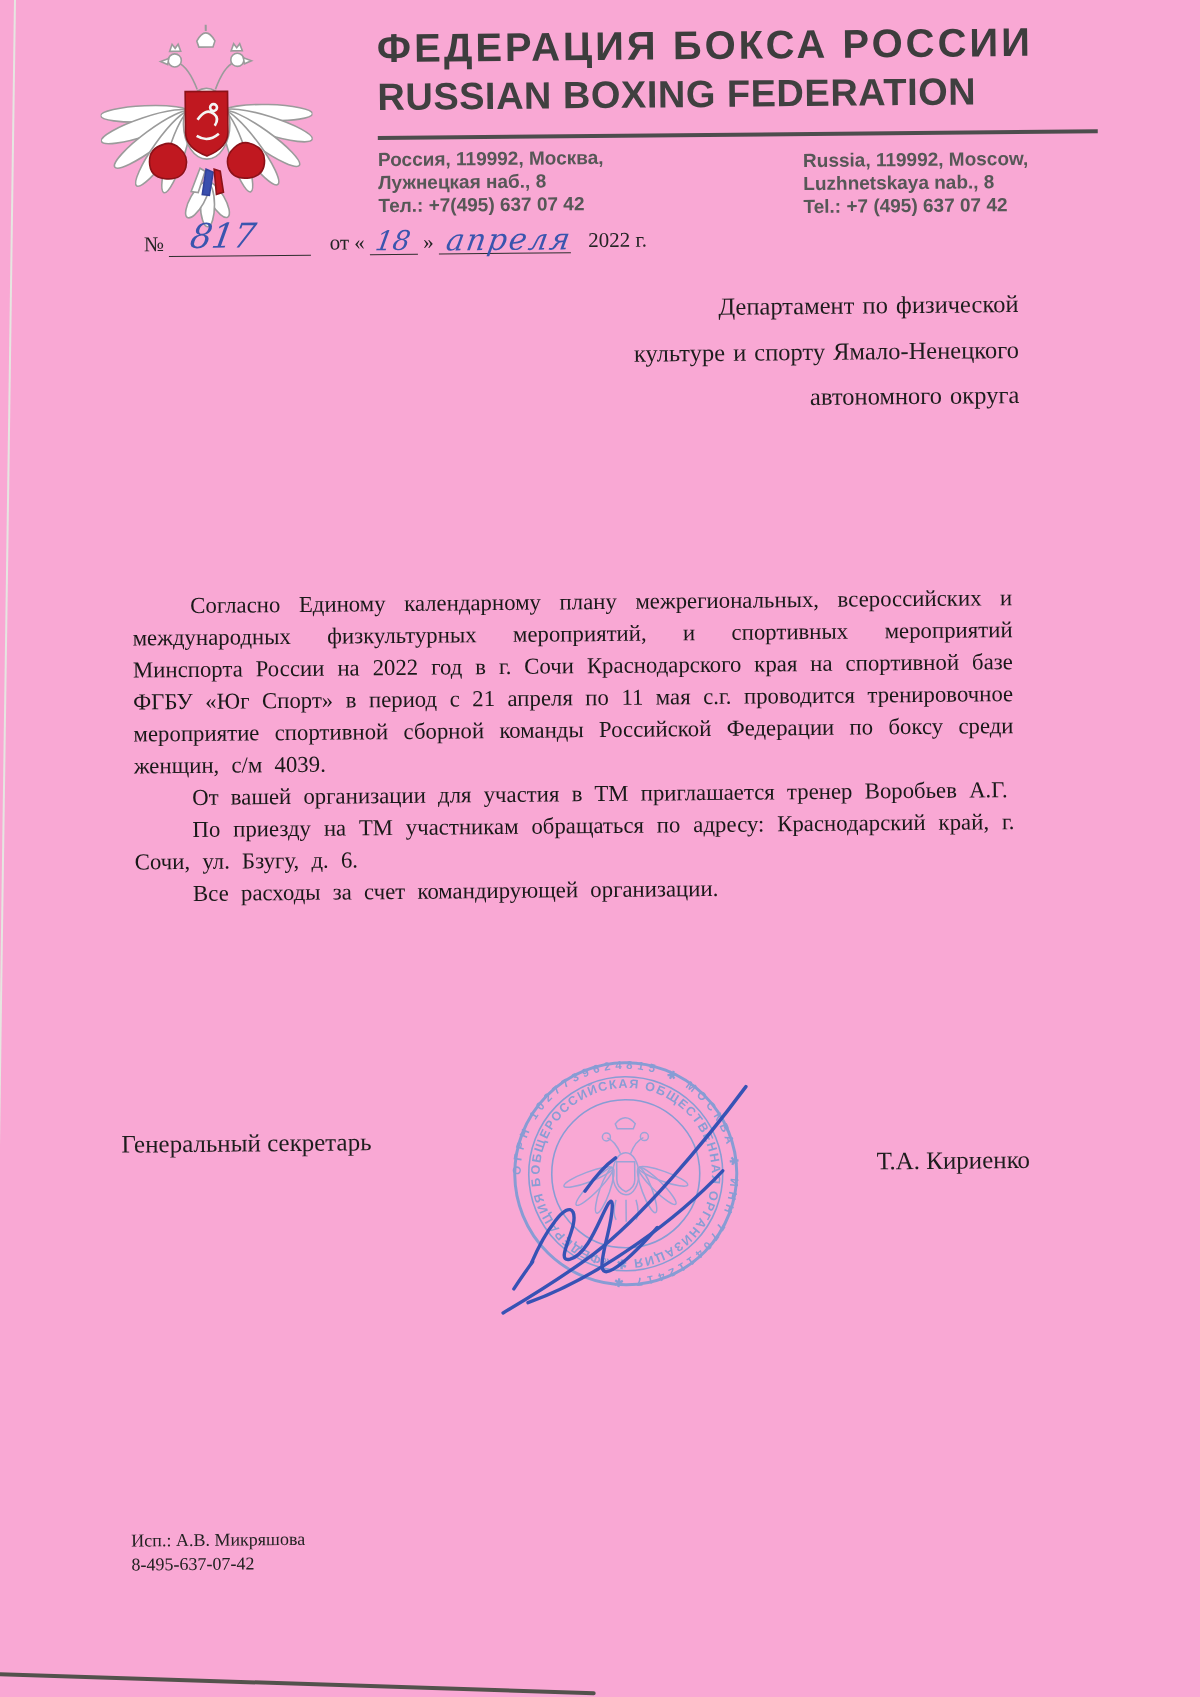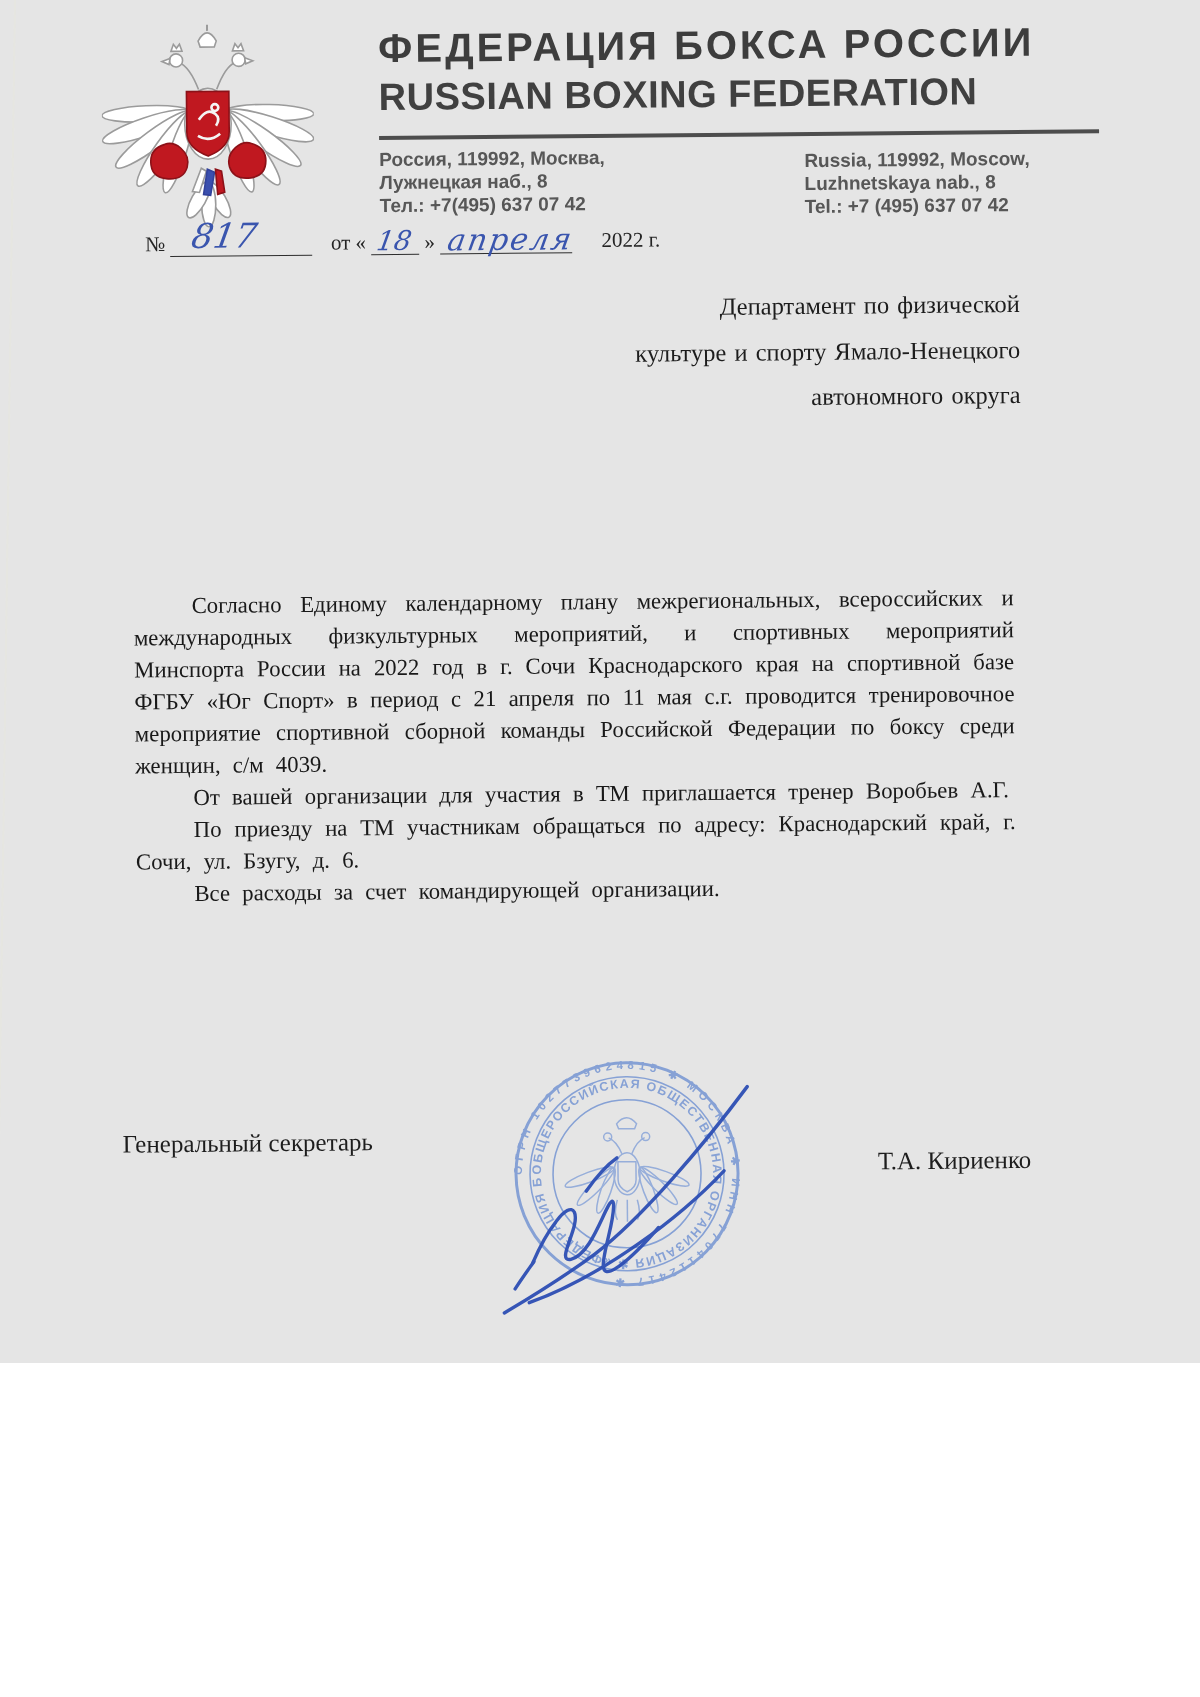--- a/index.html
+++ b/index.html
@@ -1,18 +1,18 @@
 <!DOCTYPE html>
 <html><head>
 <meta charset="utf-8">
 <style>
   html,body{margin:0;padding:0;background:#ffffff;}
   .page{
-    position:relative;width:1200px;height:1363px;margin:0 auto;
-    background:#e5e5e5;overflow:hidden;
+    position:relative;width:1200px;height:1697px;margin:0 auto;
+    background:#f9a8d4;overflow:hidden;
     font-family:"Liberation Serif",serif;color:#1c1c1c;
   }
   .tilt{position:absolute;inset:0;transform:rotate(-0.55deg);transform-origin:50% 40%;}
 
   
   .emblem{position:absolute;left:106px;top:12px;width:212px;height:214px;}
   .emblem svg{width:100%;height:100%;}
   .org-ru{
     position:absolute;left:383px;top:24px;width:740px;
     font-family:"Liberation Sans",sans-serif;font-weight:bold;
@@ -42,21 +42,21 @@
   .u-day{width:48px;}
   .u-month{width:132px;}
   .hw{
     position:absolute;font-family:"DejaVu Serif",serif;font-style:italic;
     color:#3a55ae;transform:skewX(-10deg);white-space:nowrap;
   }
   .hw-num{left:22px;bottom:0px;font-size:34px;}
   .hw-day{left:6px;bottom:-2px;font-size:27px;}
   .hw-month{left:8px;bottom:-4px;font-size:30px;letter-spacing:2px;}
   .ref-gap{width:8px;}
-  .ref-year{margin-left:24px;}
+  .ref-year{margin-left:12px;}
 
   
   .recipient{
     position:absolute;left:560px;top:285px;width:462px;
     text-align:right;font-size:24.5px;line-height:45.5px;color:#1d1d1d;
     word-spacing:2px;
   }
 
   
   .body-text{

